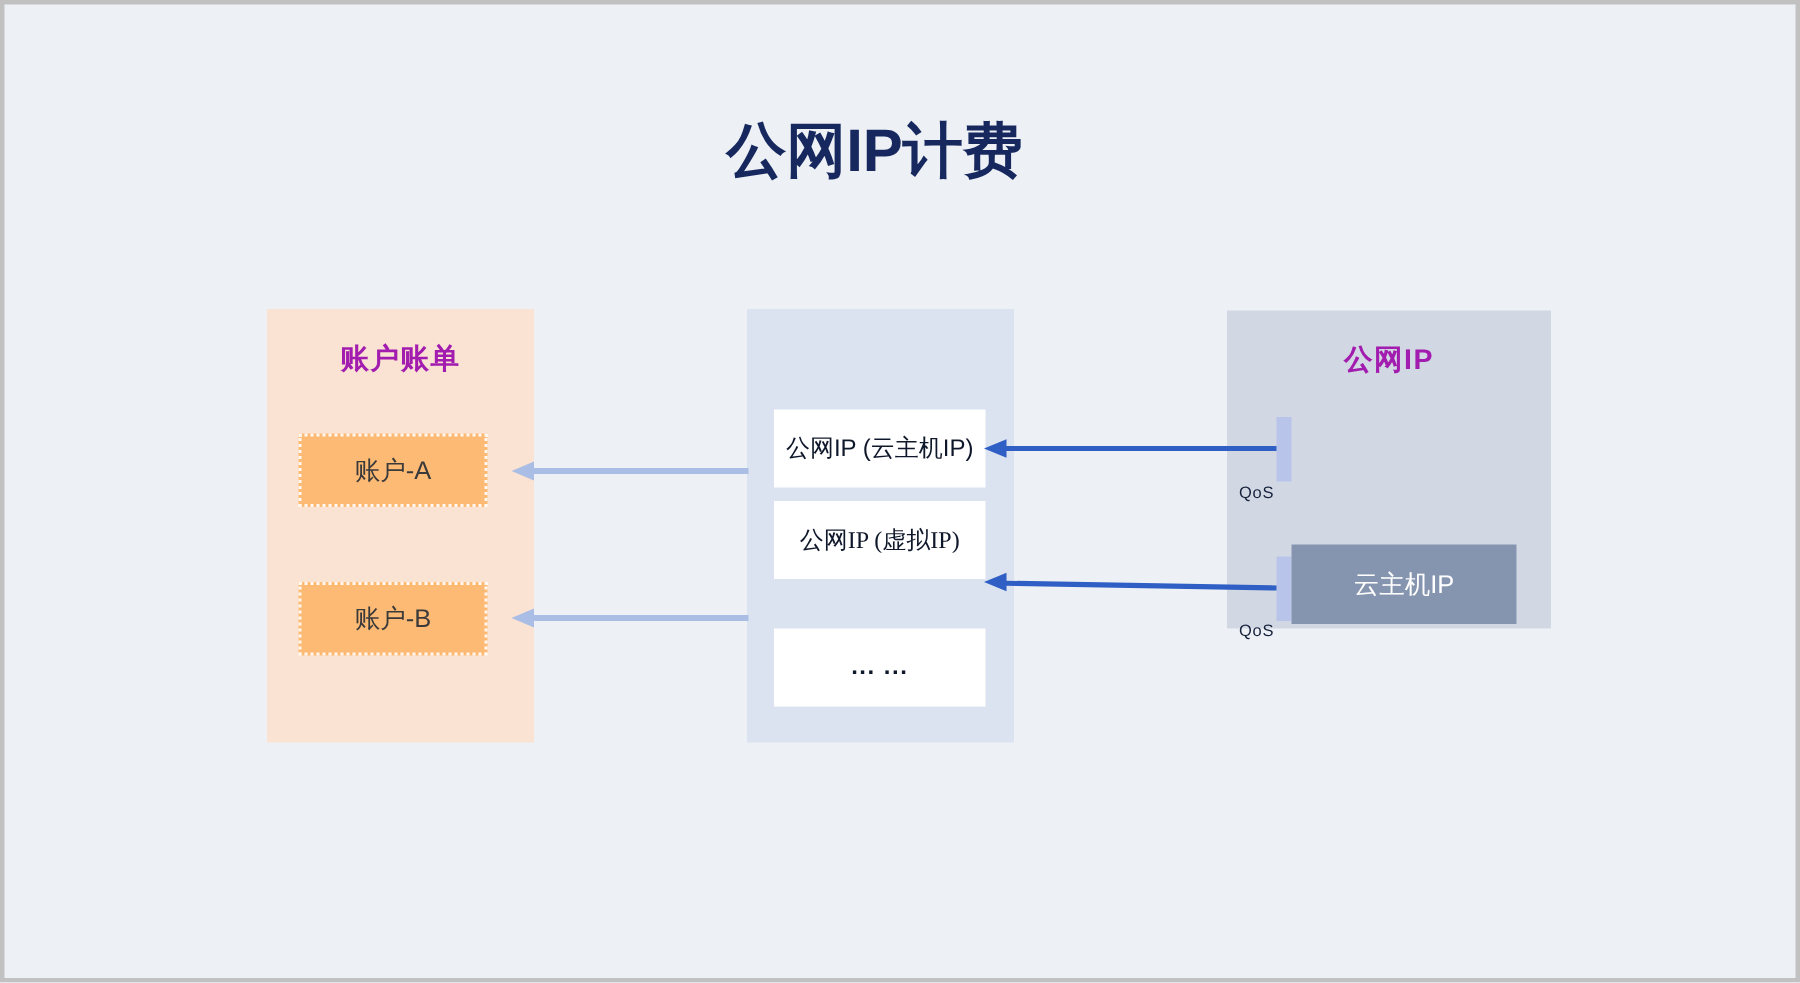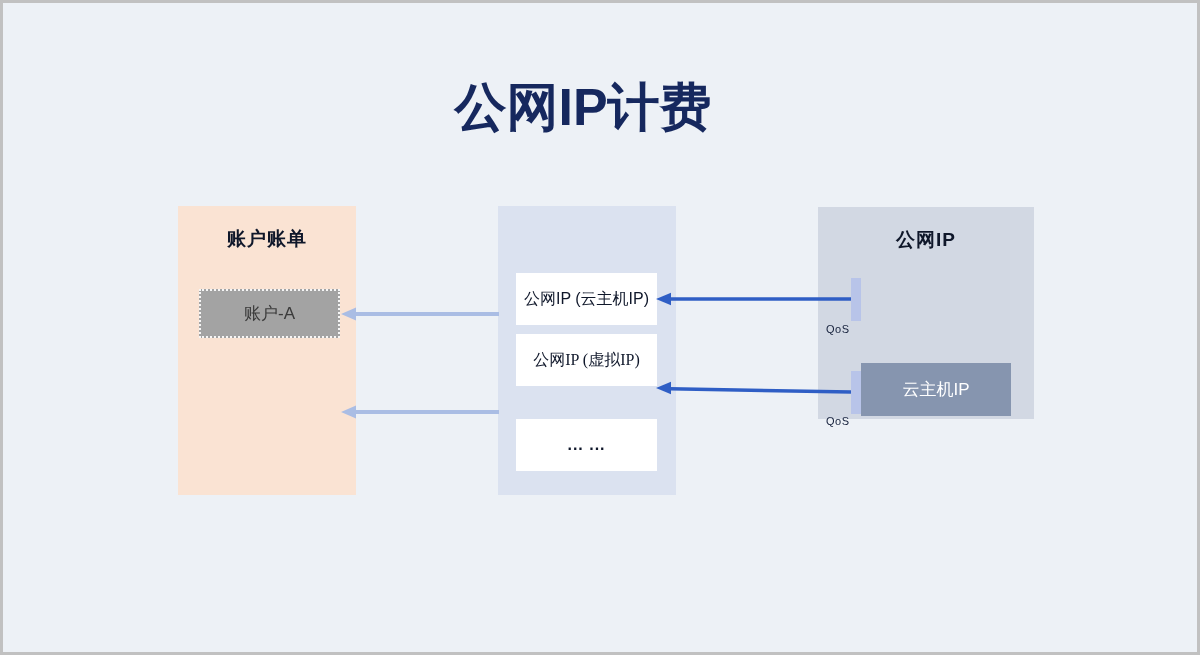--- a/index.html
+++ b/index.html
@@ -16,59 +16,59 @@
     background: #edf1f6;
     border: 3px solid #c1c1c1;
     overflow: hidden;
   }
   .page-title {
     position: absolute;
     left: 580px;
     top: 70px;
     transform: translateX(-50%);
     margin: 0;
-    font-size: 52px;
+    font-size: 40px;
     font-weight: 700;
     color: #16285e;
     white-space: nowrap;
   }
   .panel {
     position: absolute;
     top: 203px;
     height: 289px;
     width: 178px;
   }
   .panel-header {
     position: absolute;
     top: 20px;
     left: 0;
     width: 100%;
     text-align: center;
     font-size: 19px;
     font-weight: 600;
-    color: #0f172a;
+    color: #a21caf;
     letter-spacing: 1px;
   }
   .panel-account { left: 175px; background: #fae3d3; }
   .panel-pricing { left: 495px; background: #dbe2f0; }
   .panel-publicip { left: 815px; top: 204px; height: 212px; width: 216px; background: #d2d8e3; }
 
   .node {
     position: absolute;
     display: flex;
     align-items: center;
     justify-content: center;
     box-sizing: border-box;
     white-space: nowrap;
   }
   .account-node {
     left: 21px;
-    width: 141px;
+    width: 126px;
     height: 49px;
-    background: #a3a3a3;
+    background: #fdba74;
     border: 2px dotted rgba(255,255,255,0.9);
     color: #3a3a3a;
     font-size: 17px;
   }
   .account-node.a { top: 83px; }
   .account-node.b { top: 182px; }
 
   .pricing-node {
     left: 18px;
     width: 141px;
@@ -126,20 +126,21 @@
 </head>
 <body>
 
 <div class="page">
 
   <h1 class="page-title">公网IP计费</h1>
 
   <div class="panel panel-account">
     <div class="panel-header">账户账单</div>
     <div class="node account-node a">账户-A</div>
+    <div class="node account-node b">账户-B</div>
   </div>
 
   <div class="panel panel-pricing">
     <div class="node pricing-node n1">公网IP (云主机IP)</div>
     <div class="node pricing-node n2">公网IP (虚拟IP)</div>
     <div class="node pricing-node n3">... ...</div>
   </div>
 
   <div class="panel panel-publicip">
     <div class="panel-header">公网IP</div>

